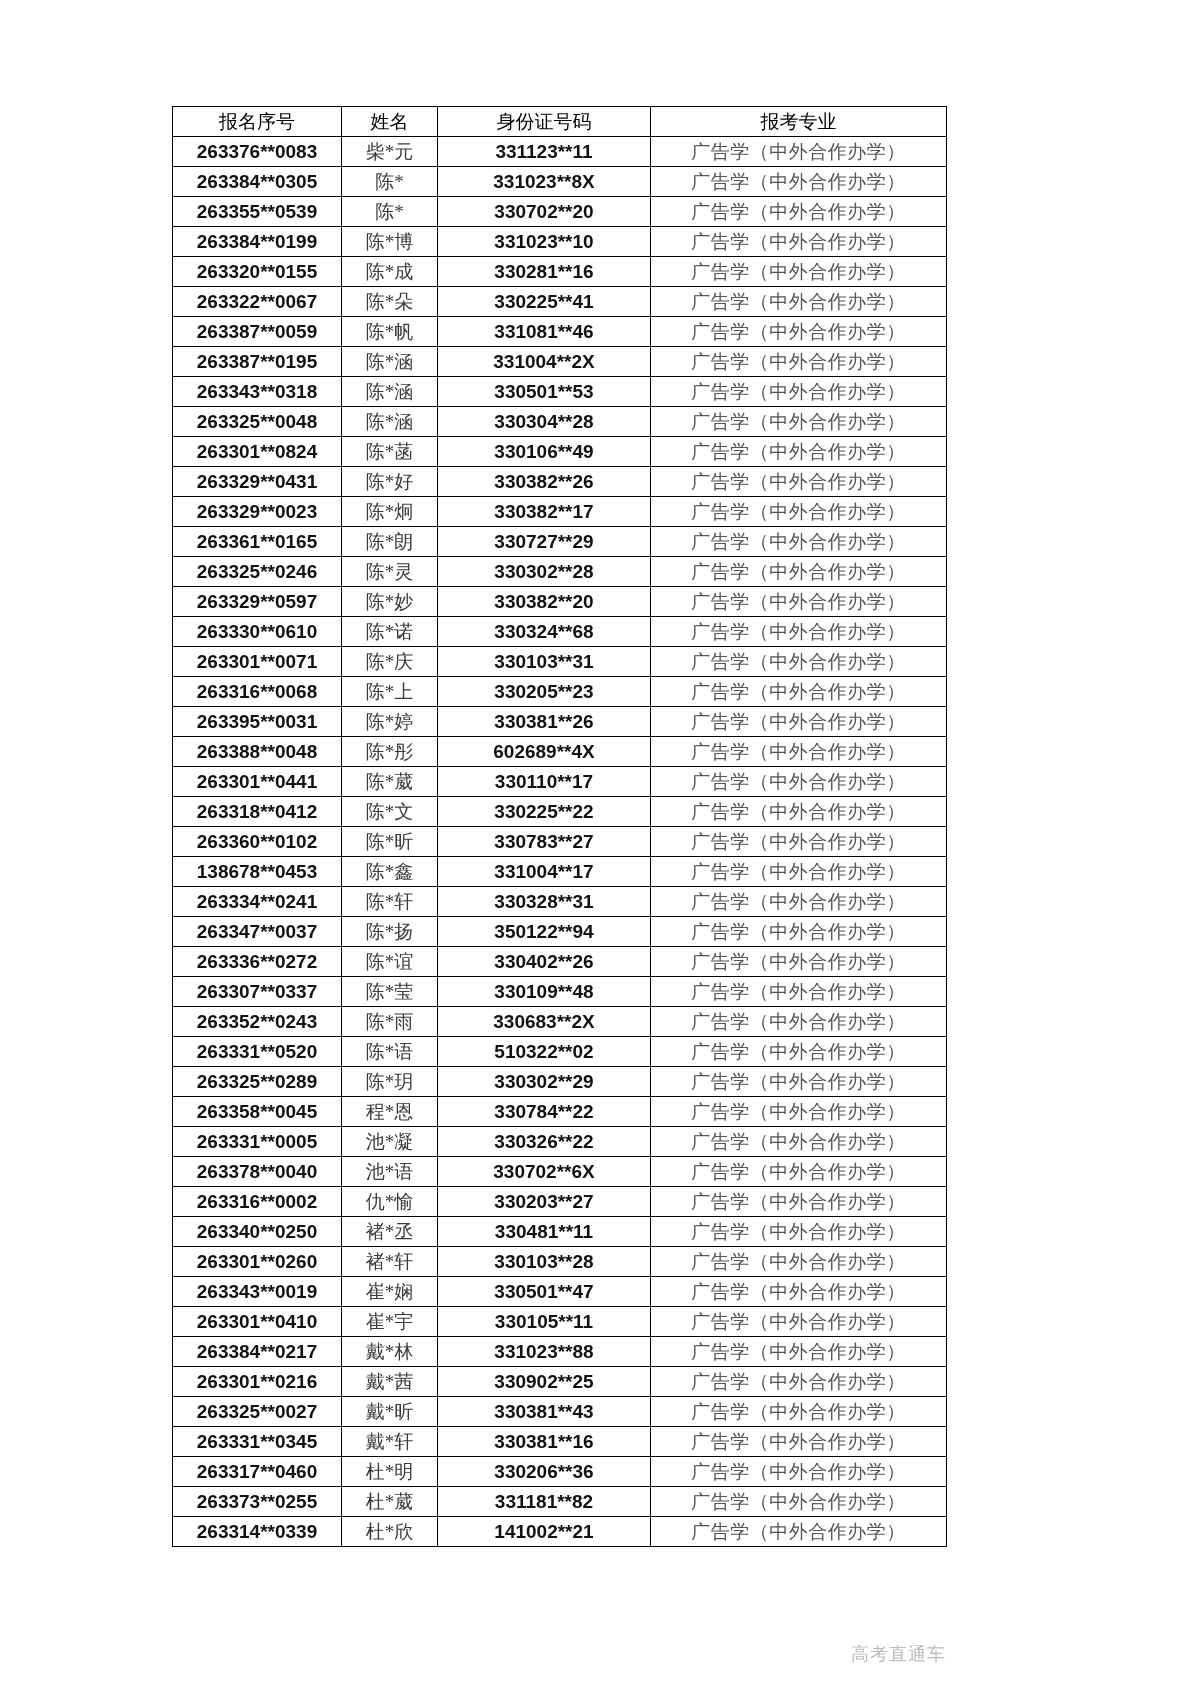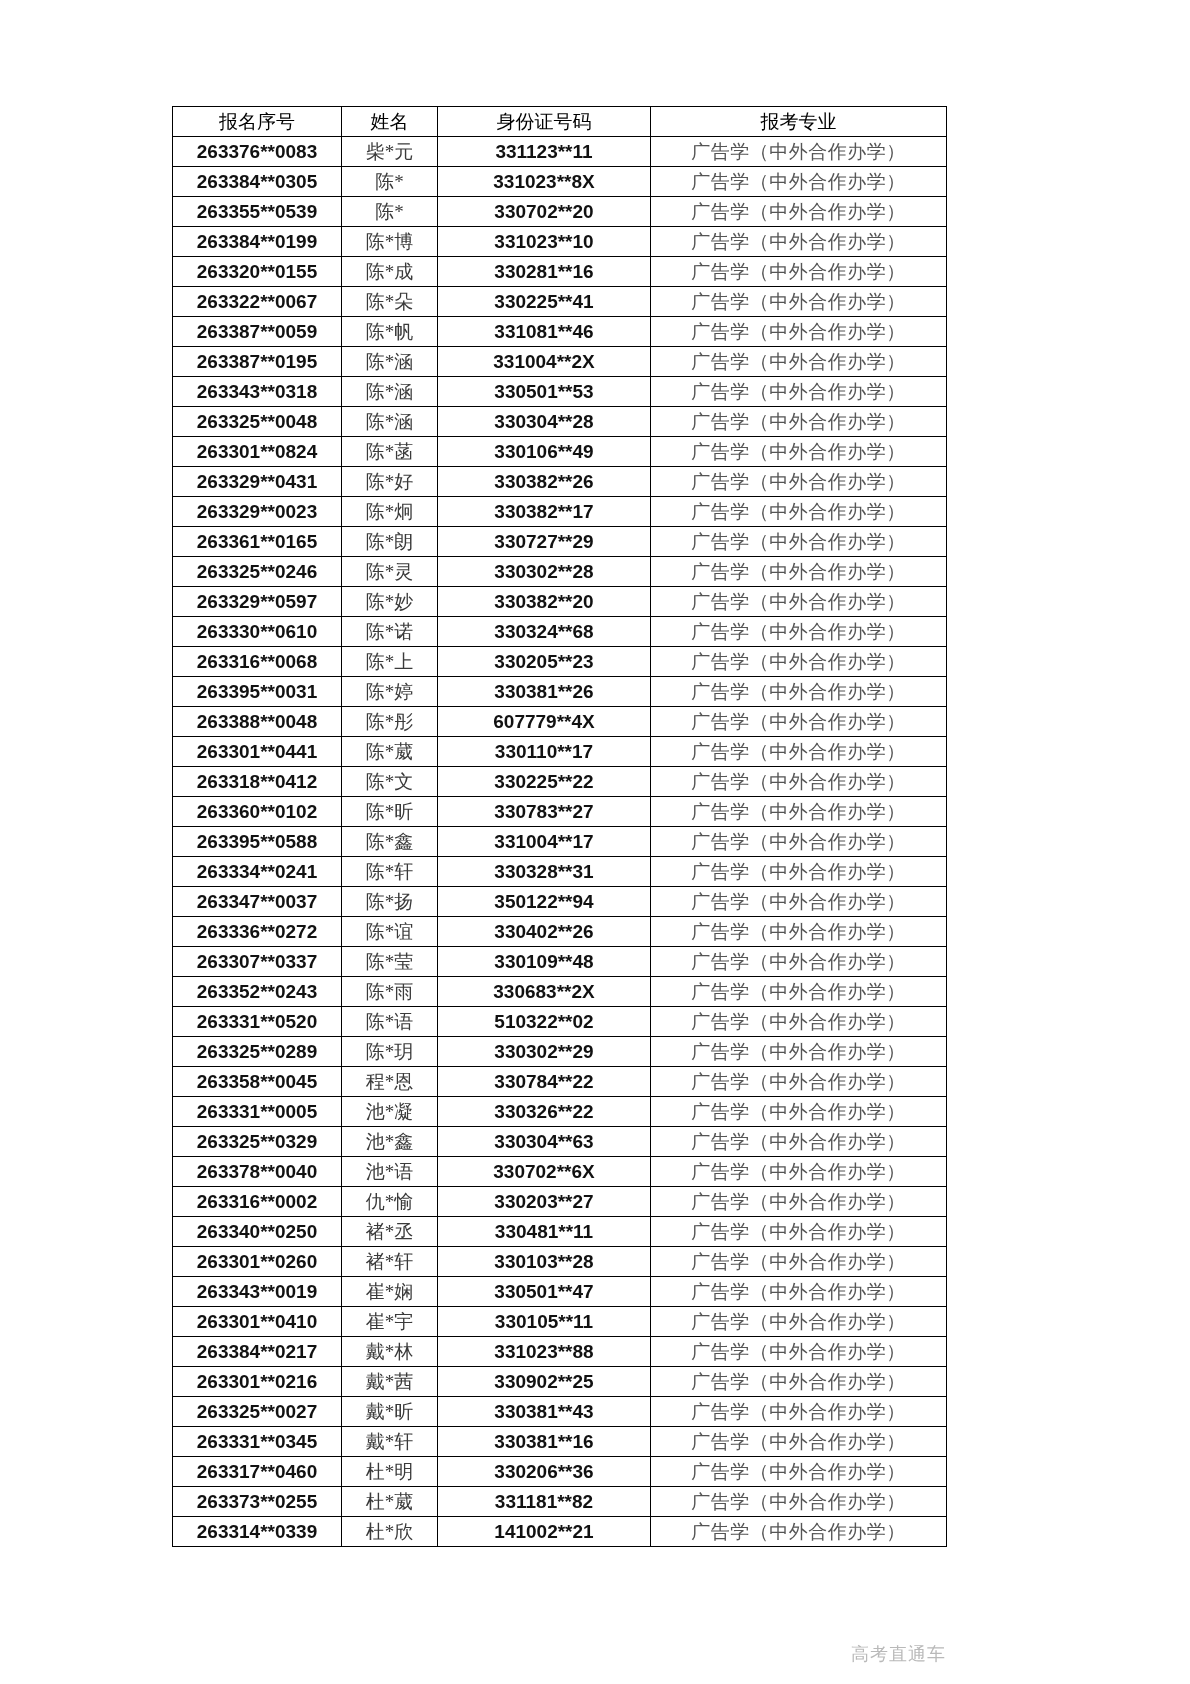--- a/index.html
+++ b/index.html
@@ -219,35 +219,41 @@
             <td class="idnum">330382**20</td>
             <td class="major">广告学（中外合作办学）</td>
           </tr>
           <tr>
             <td class="serial">263330**0610</td>
             <td class="name">陈*诺</td>
             <td class="idnum">330324**68</td>
             <td class="major">广告学（中外合作办学）</td>
           </tr>
           <tr>
+            <td class="serial">263301**0071</td>
+            <td class="name">陈*庆</td>
+            <td class="idnum">330103**31</td>
+            <td class="major">广告学（中外合作办学）</td>
+          </tr>
+          <tr>
             <td class="serial">263316**0068</td>
             <td class="name">陈*上</td>
             <td class="idnum">330205**23</td>
             <td class="major">广告学（中外合作办学）</td>
           </tr>
           <tr>
             <td class="serial">263395**0031</td>
             <td class="name">陈*婷</td>
             <td class="idnum">330381**26</td>
             <td class="major">广告学（中外合作办学）</td>
           </tr>
           <tr>
             <td class="serial">263388**0048</td>
             <td class="name">陈*彤</td>
-            <td class="idnum">607779**4X</td>
+            <td class="idnum">602689**4X</td>
             <td class="major">广告学（中外合作办学）</td>
           </tr>
           <tr>
             <td class="serial">263301**0441</td>
             <td class="name">陈*葳</td>
             <td class="idnum">330110**17</td>
             <td class="major">广告学（中外合作办学）</td>
           </tr>
           <tr>
             <td class="serial">263318**0412</td>
@@ -255,21 +261,21 @@
             <td class="idnum">330225**22</td>
             <td class="major">广告学（中外合作办学）</td>
           </tr>
           <tr>
             <td class="serial">263360**0102</td>
             <td class="name">陈*昕</td>
             <td class="idnum">330783**27</td>
             <td class="major">广告学（中外合作办学）</td>
           </tr>
           <tr>
-            <td class="serial">263395**0588</td>
+            <td class="serial">138678**0453</td>
             <td class="name">陈*鑫</td>
             <td class="idnum">331004**17</td>
             <td class="major">广告学（中外合作办学）</td>
           </tr>
           <tr>
             <td class="serial">263334**0241</td>
             <td class="name">陈*轩</td>
             <td class="idnum">330328**31</td>
             <td class="major">广告学（中外合作办学）</td>
           </tr>
@@ -315,26 +321,20 @@
             <td class="idnum">330784**22</td>
             <td class="major">广告学（中外合作办学）</td>
           </tr>
           <tr>
             <td class="serial">263331**0005</td>
             <td class="name">池*凝</td>
             <td class="idnum">330326**22</td>
             <td class="major">广告学（中外合作办学）</td>
           </tr>
           <tr>
-            <td class="serial">263325**0329</td>
-            <td class="name">池*鑫</td>
-            <td class="idnum">330304**63</td>
-            <td class="major">广告学（中外合作办学）</td>
-          </tr>
-          <tr>
             <td class="serial">263378**0040</td>
             <td class="name">池*语</td>
             <td class="idnum">330702**6X</td>
             <td class="major">广告学（中外合作办学）</td>
           </tr>
           <tr>
             <td class="serial">263316**0002</td>
             <td class="name">仇*愉</td>
             <td class="idnum">330203**27</td>
             <td class="major">广告学（中外合作办学）</td>

